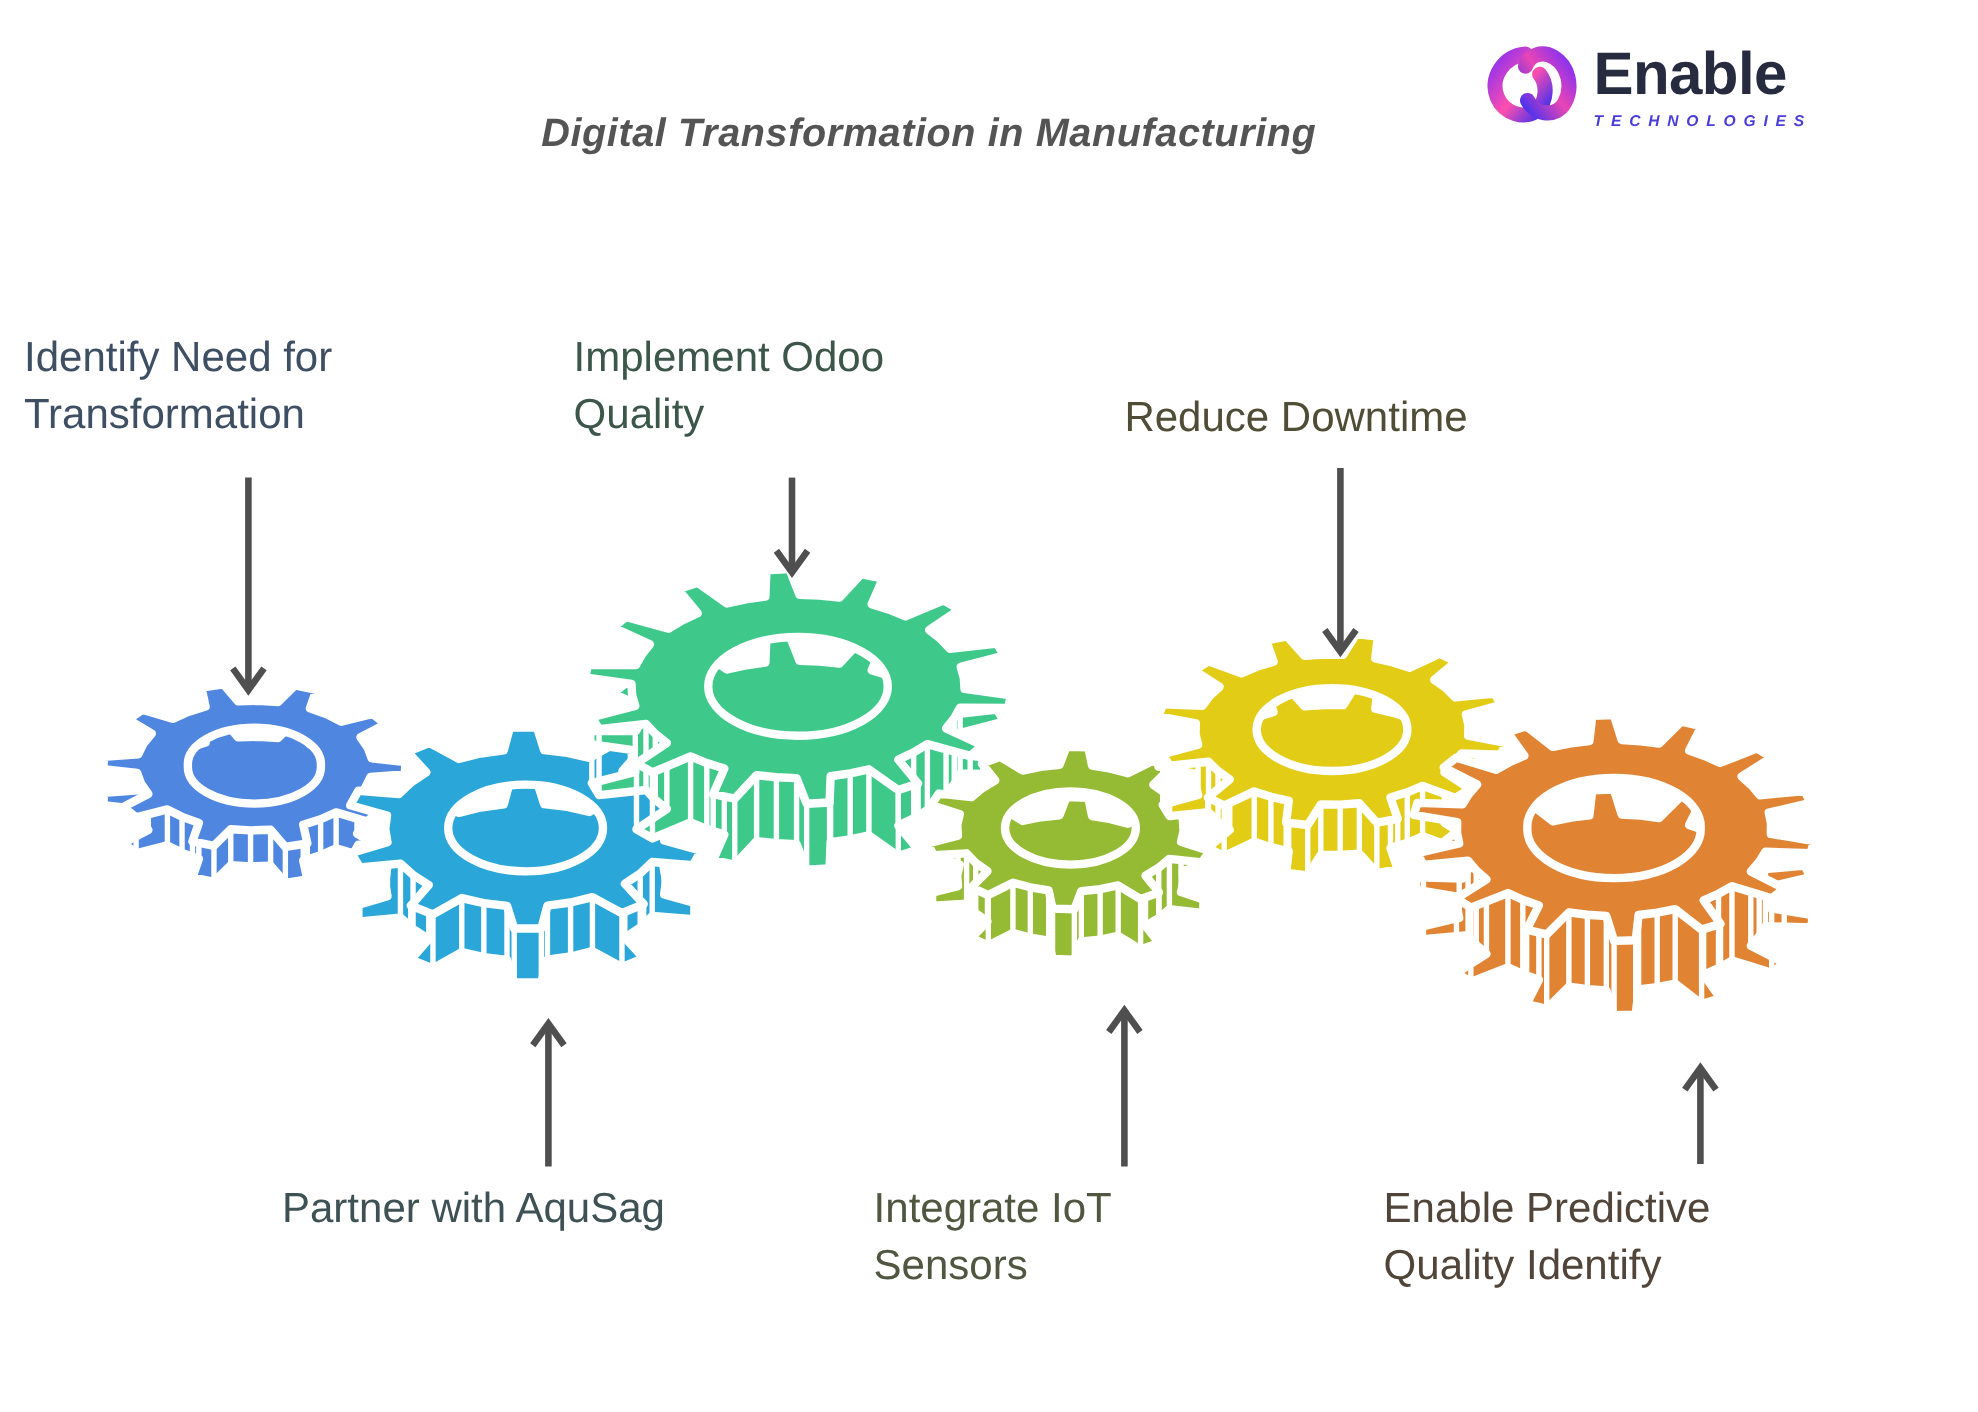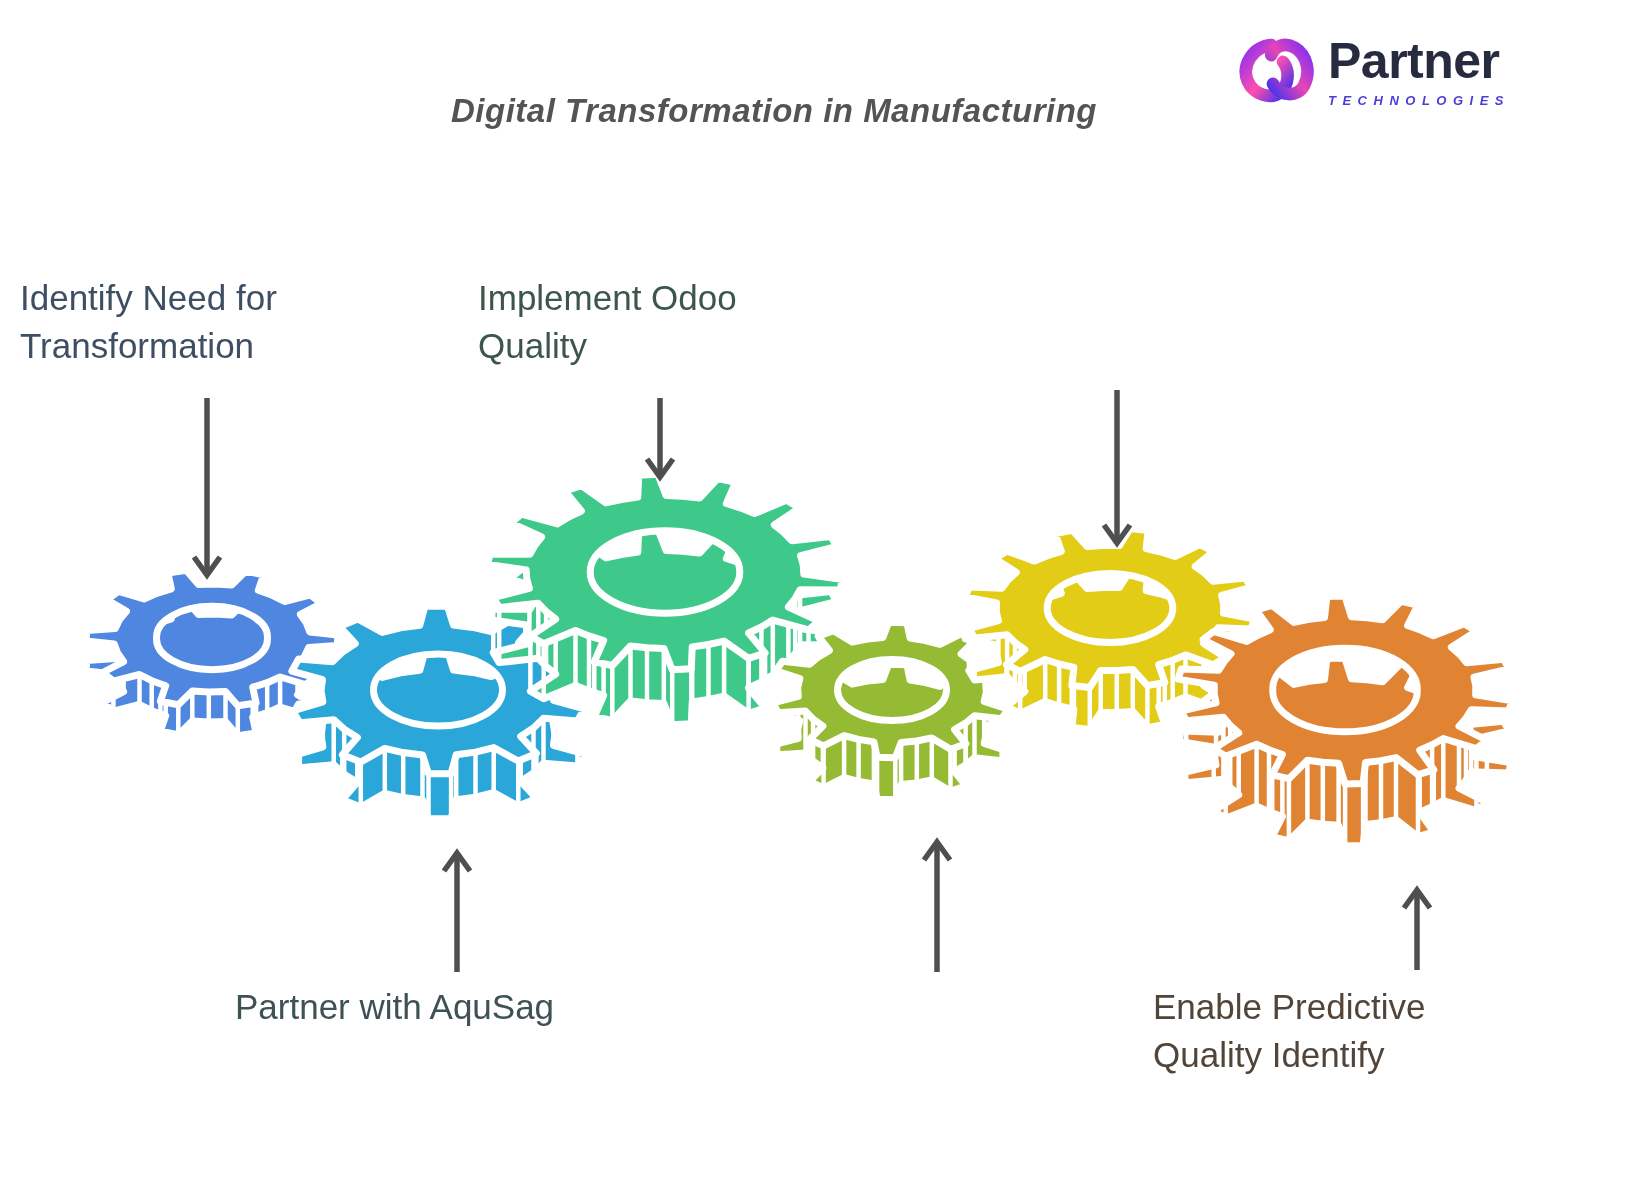--- a/index.html
+++ b/index.html
@@ -256,23 +256,25 @@
         <linearGradient id="lgB" x1="1" y1="0" x2="0" y2="1">
           <stop offset="0" stop-color="#7b2ff7"></stop>
           <stop offset="0.5" stop-color="#e945b5"></stop>
           <stop offset="1" stop-color="#4431f0"></stop>
         </linearGradient>
       </defs>
       <path d="M 42 18 C 20 20 6 42 14 61 C 21 77 42 84 54 73 C 63 64 64 48 56 38" fill="none" stroke="url(#lgA)" stroke-width="15" stroke-linecap="round"></path>
       <path d="M 44 64 C 52 79 73 81 81 66 C 89 51 85 30 70 21 C 58 14 46 19 42 30" fill="none" stroke="url(#lgB)" stroke-width="15" stroke-linecap="round"></path>
     </svg>
     <div class="logo-text">
-      <div class="logo-name" style="color: rgb(38, 43, 64);">Partner</div>
+      <div class="logo-name" style="color: rgb(38, 43, 64);">Enable</div>
       <div class="logo-sub" style="color: rgb(74, 62, 216);">TECHNOLOGIES</div>
     </div>
   </div>
 
   <div class="step-label" style="left: 20px; top: 274px; width: 360px; color: rgb(62, 78, 99);">Identify Need for Transformation</div>
   <div class="step-label" style="left: 235px; top: 983px; width: 400px; color: rgb(62, 81, 84);">Partner with AquSag</div>
   <div class="step-label" style="left: 478px; top: 274px; width: 360px; color: rgb(60, 86, 74);">Implement Odoo Quality</div>
+  <div class="step-label" style="left: 728px; top: 983px; width: 320px; color: rgb(79, 87, 64);">Integrate IoT Sensors</div>
+  <div class="step-label" style="left: 937px; top: 324px; width: 360px; color: rgb(79, 77, 53);">Reduce Downtime</div>
   <div class="step-label" style="left: 1153px; top: 983px; width: 385px; color: rgb(81, 68, 57);">Enable Predictive Quality Identify</div>
 
 </div>
 
 </body></html>

